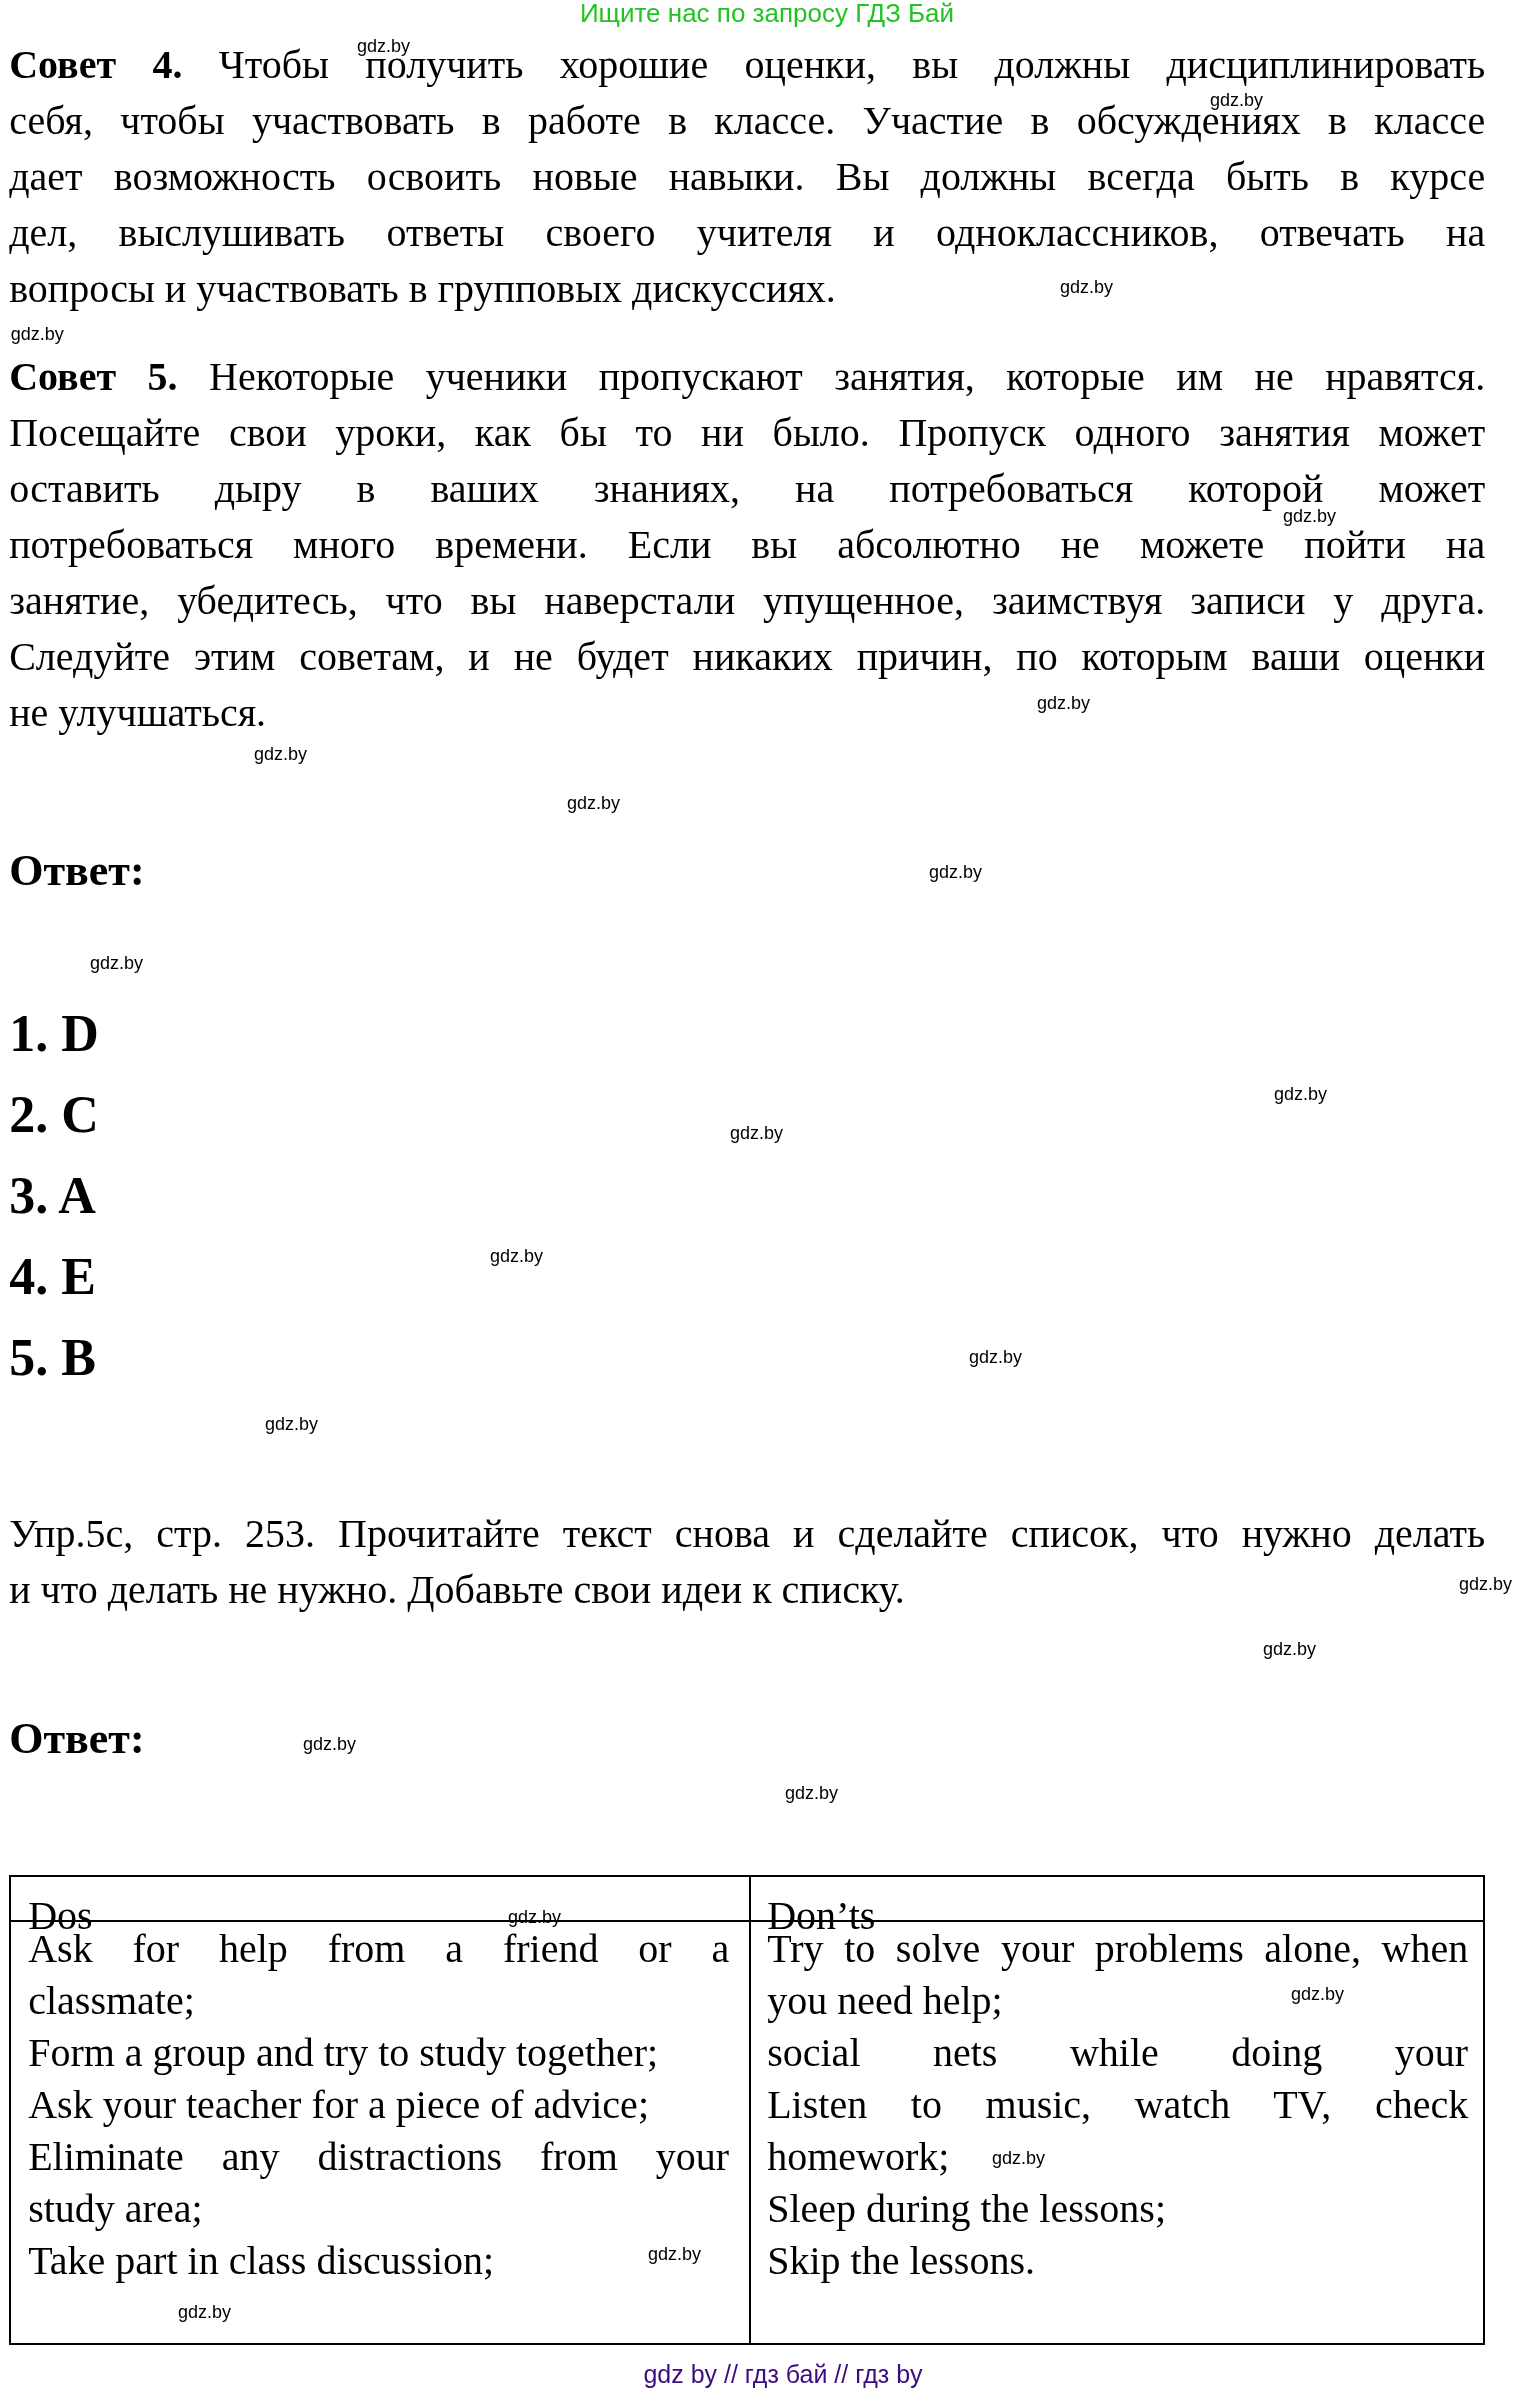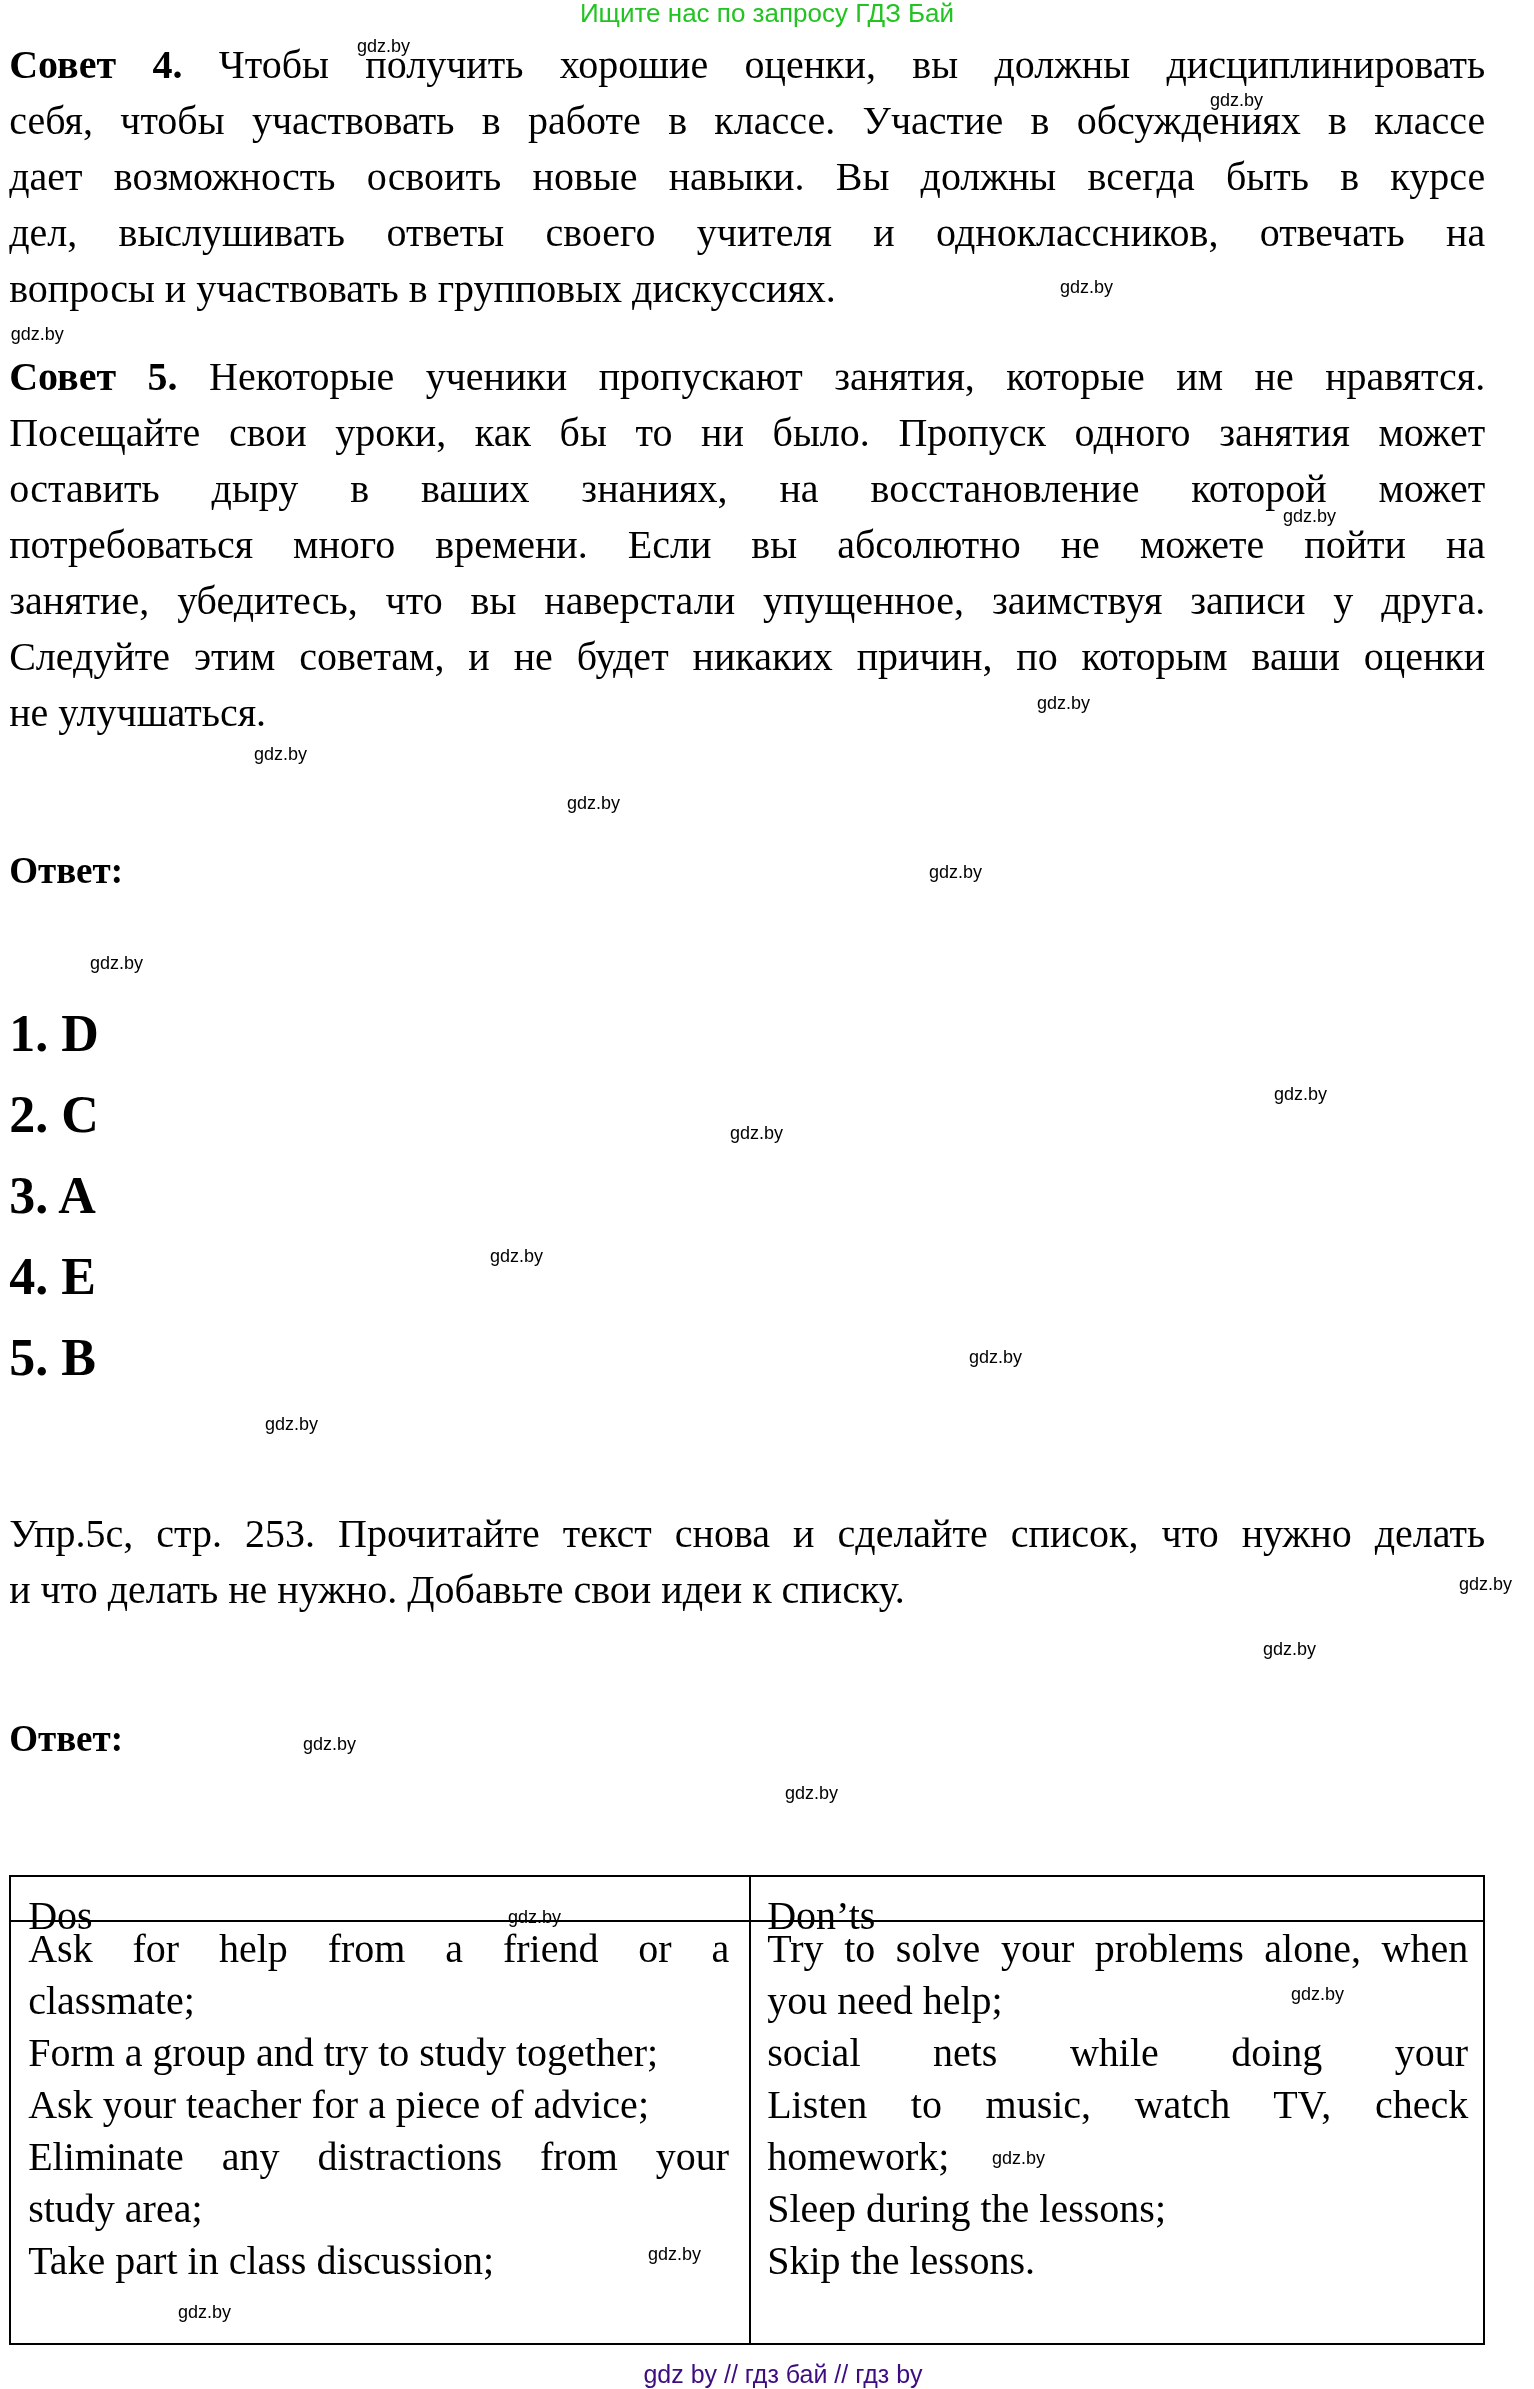--- a/index.html
+++ b/index.html
@@ -9,21 +9,21 @@
                 font-family: "Liberation Sans", "DejaVu Sans", sans-serif; font-size: 26px;
                 line-height: 27.6px; color: #22c322; }
   .footer { position: absolute; top: 2361px; left: 0; width: 1534px; text-align: center;
             font-family: "Liberation Sans", "DejaVu Sans", sans-serif; font-size: 25px;
             line-height: 27.6px; color: #3d0d80; margin-left: 16px; }
   .para { position: absolute; left: 9.2px; width: 1476px; font-size: 40px; line-height: 56px;
           text-align: justify; text-align-last: left; }
   .para b { font-weight: bold; }
   .line { display: block; text-align: justify; text-align-last: justify; white-space: nowrap; height: 56px; }
   .line.last { text-align-last: left; }
-  .heading { position: absolute; left: 9.2px; font-size: 37px; font-weight: bold; line-height: 46px; text-align: right; }
+  .heading { position: absolute; left: 9.2px; font-size: 44px; font-weight: bold; line-height: 46px; text-align: right; }
   .answer-item { position: absolute; left: 9.2px; font-size: 52px; font-weight: bold; line-height: 46px; }
   .wm { position: absolute; font-family: "Liberation Sans", "DejaVu Sans", sans-serif;
         font-size: 18px; line-height: 23px; color: #000; white-space: nowrap; }
   .tbl { position: absolute; left: 9.2px; top: 1875px; width: 1476px; height: 470px;
          border: 2.3px solid #000; box-sizing: border-box; }
   .tbl .hdr { position: absolute; left: 0; top: 0; width: 100%; height: 43px;
               border-bottom: 2.3px solid #000; }
   .tbl .vdiv { position: absolute; left: 738px; top: 0; width: 1.5px; height: 100%; background: #000; }
   .tbl .hcell { position: absolute; top: 18px; font-size: 40px; line-height: 41px; }
   .tbl .col { position: absolute; top: 46px; width: 701px; font-size: 40px; line-height: 52px; }
@@ -40,21 +40,21 @@
   <span class="line"><b>Совет 4.</b><span> Чтобы получить хорошие оценки, вы должны дисциплинировать</span></span>
   <span class="line">себя, чтобы участвовать в работе в классе. Участие в обсуждениях в классе</span>
   <span class="line">дает возможность освоить новые навыки. Вы должны всегда быть в курсе</span>
   <span class="line">дел, выслушивать ответы своего учителя и одноклассников, отвечать на</span>
   <span class="line last">вопросы и участвовать в групповых дискуссиях.</span>
 </div>
 
 <div class="para" style="top:349px;">
   <span class="line"><b>Совет 5.</b><span> Некоторые ученики пропускают занятия, которые им не нравятся.</span></span>
   <span class="line">Посещайте свои уроки, как бы то ни было. Пропуск одного занятия может</span>
-  <span class="line">оставить дыру в ваших знаниях, на восстановление которой может</span>
+  <span class="line">оставить дыру в ваших знаниях, на потребоваться которой может</span>
   <span class="line">потребоваться много времени. Если вы абсолютно не можете пойти на</span>
   <span class="line">занятие, убедитесь, что вы наверстали упущенное, заимствуя записи у друга.</span>
   <span class="line">Следуйте этим советам, и не будет никаких причин, по которым ваши оценки</span>
   <span class="line last">не улучшаться.</span>
 </div>
 
 <div class="heading" style="top:848px;">Ответ:</div>
 <div class="answer-item" style="top:1011px;">1. D</div>
 <div class="answer-item" style="top:1092px;">2. C</div>
 <div class="answer-item" style="top:1173px;">3. A</div>

